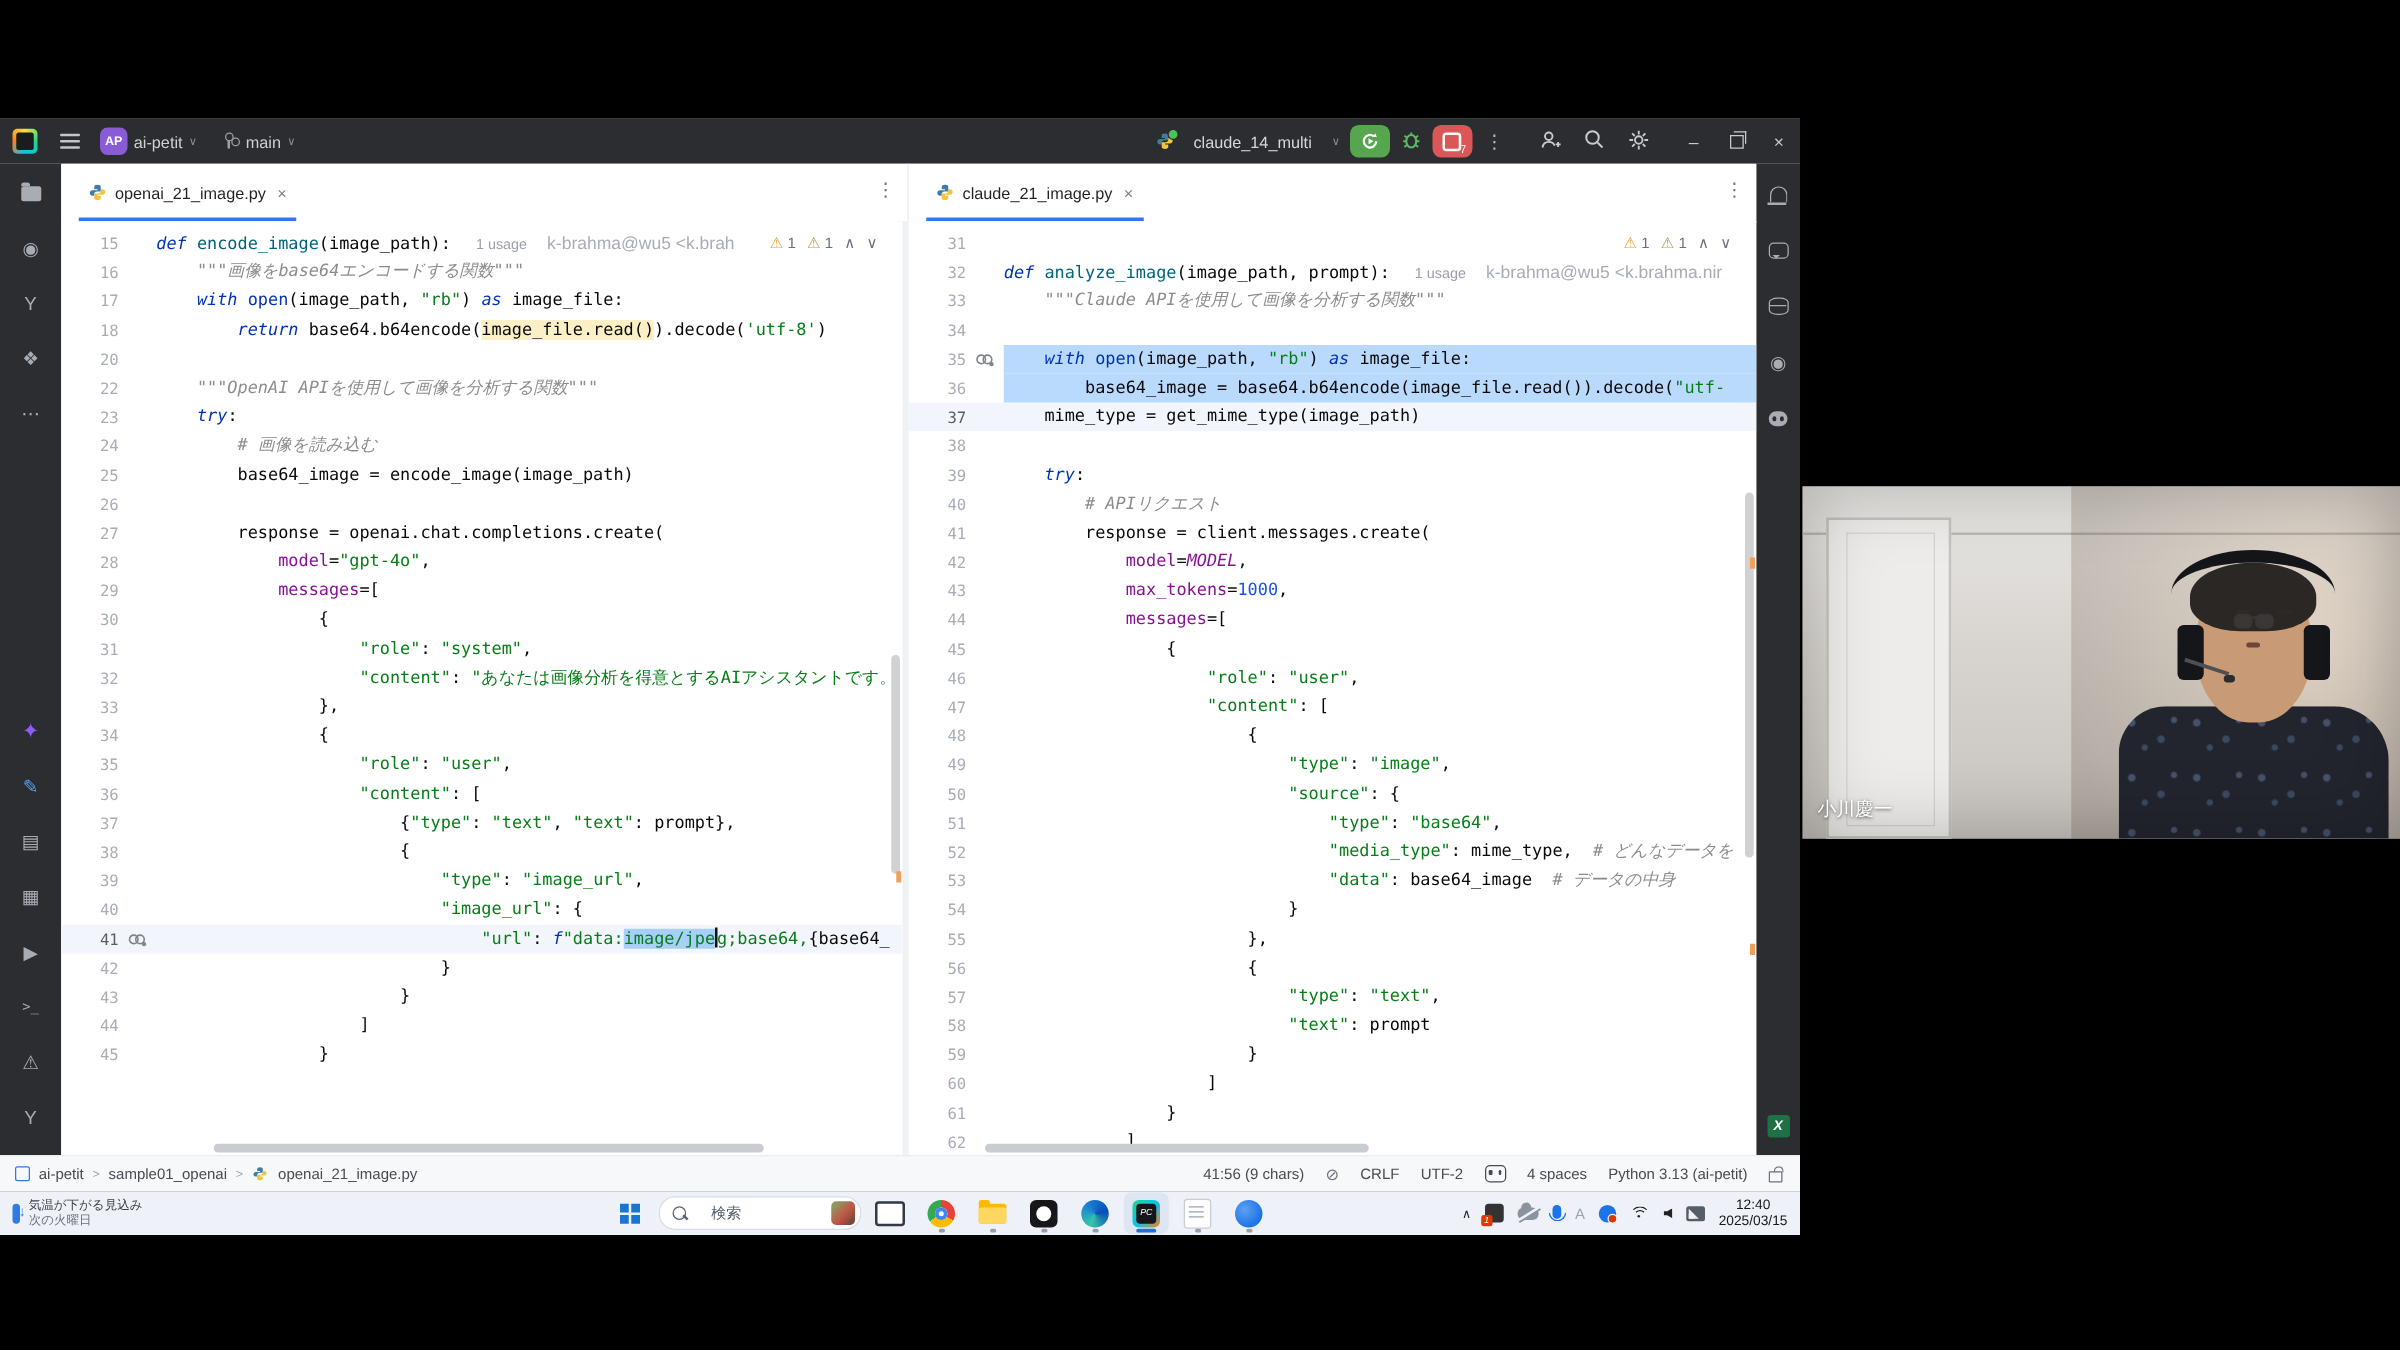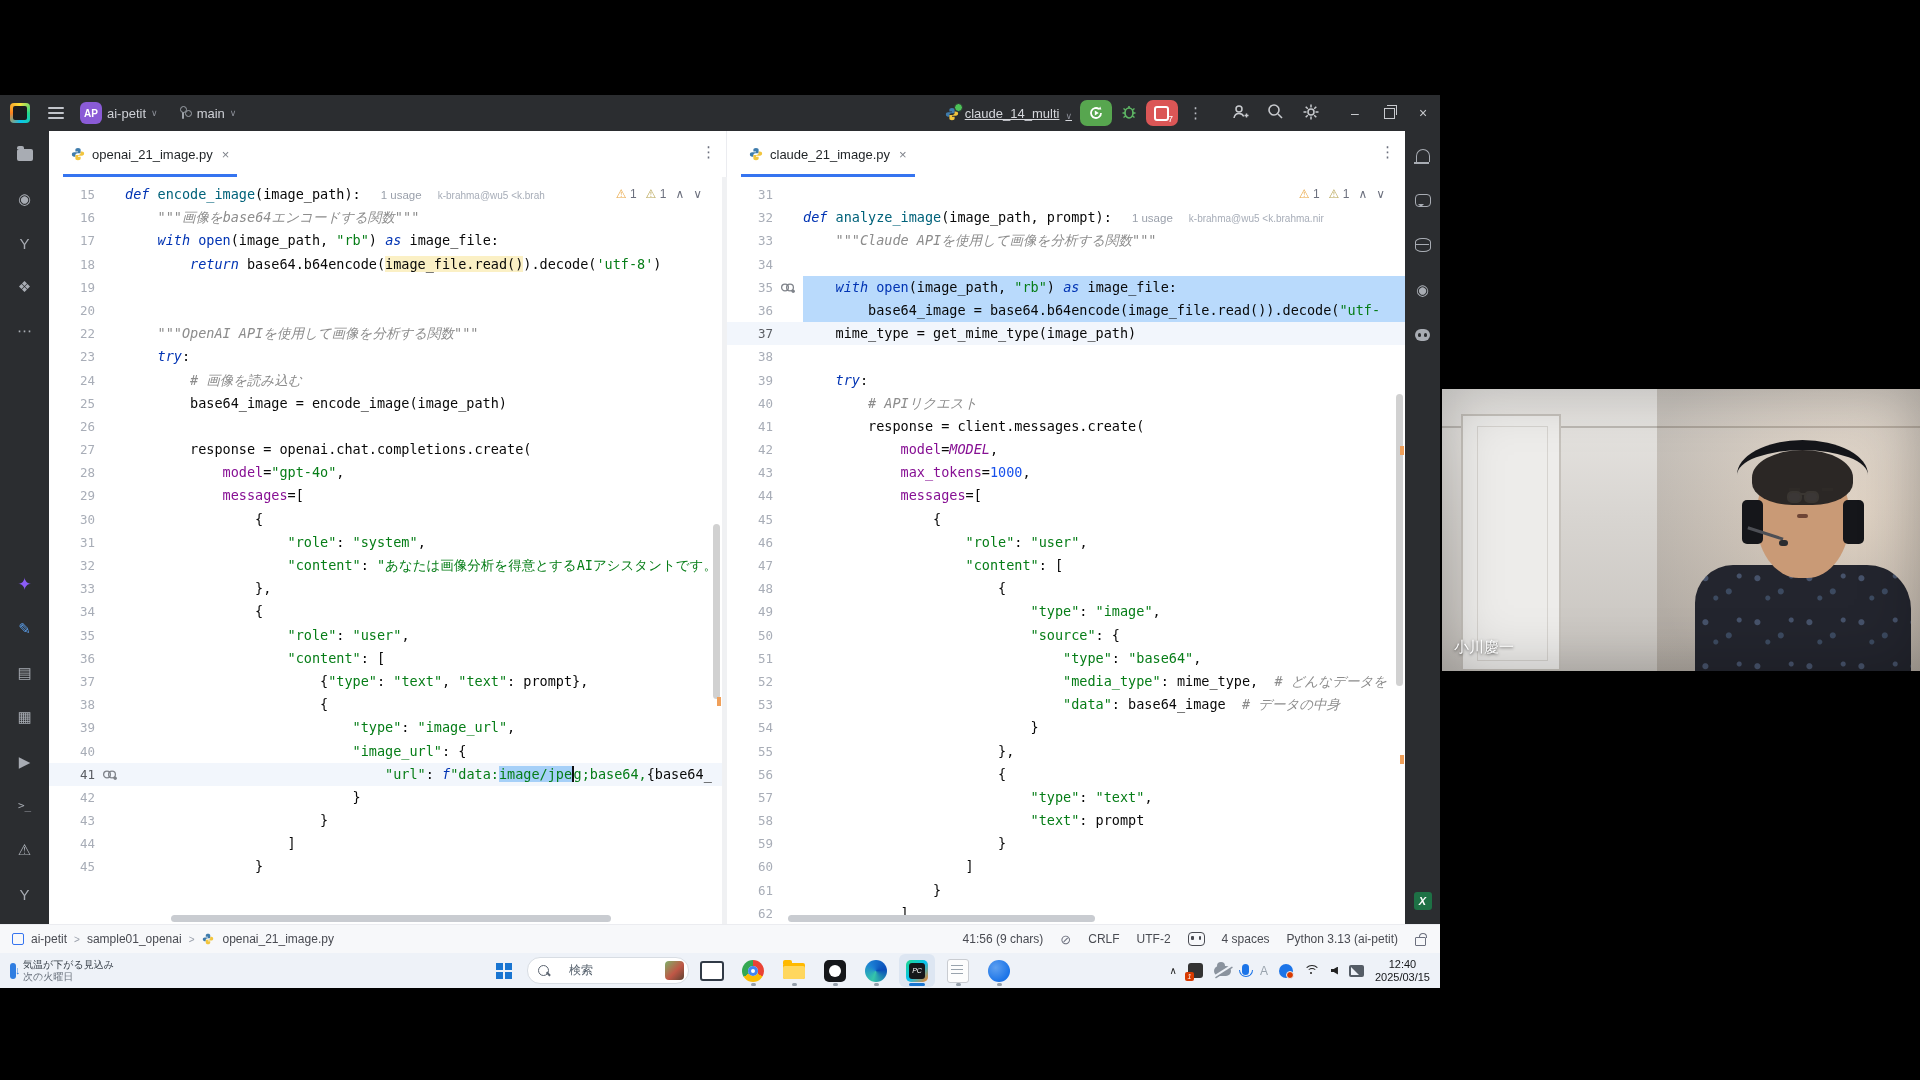--- a/index.html
+++ b/index.html
@@ -14,21 +14,21 @@
   .hamb i{height:2px;background:#c2c5cb;border-radius:1px;}
   .chip{width:22px;height:22px;border-radius:6px;background:#8a5bd6;color:#fff;font-size:10px;font-weight:bold;display:flex;align-items:center;justify-content:center;}
   .tb-item{display:flex;align-items:center;gap:5px;padding:4px 6px;border-radius:6px;}
   .chev{font-size:9px;color:#8d9099;}
   .branch-ico{width:12px;height:14px;position:relative;}
   .branch-ico::before{content:"";position:absolute;left:2px;top:1px;width:2px;height:12px;background:#9ca1a8;border-radius:1px;}
   .branch-ico::after{content:"";position:absolute;left:0;top:0;width:5px;height:5px;border:1.5px solid #9ca1a8;border-radius:50%;background:#2b2d30;}
   .branch-dot2{position:absolute;right:0;top:4px;width:5px;height:5px;border:1.5px solid #9ca1a8;border-radius:50%;}
   .tb-run{display:flex;align-items:center;gap:8px;margin-left:auto;}
   .pyico{width:14px;height:14px;display:inline-block;position:relative;}
-  .run-cfg{display:flex;align-items:flex-end;gap:6px;color:#d5d7dc;position:relative;text-decoration:underline;}
+  .run-cfg{display:flex;align-items:center;gap:16px;color:#d5d7dc;position:relative;}
   .green-dot{position:absolute;left:9px;top:-3px;width:7px;height:7px;border-radius:50%;background:#4cc257;border:1px solid #2b2d30;}
   .btn-run{width:32px;height:26px;border-radius:7px;background:#57a64f;color:#fff;display:flex;align-items:center;justify-content:center;font-size:14px;}
   .btn-stop{width:32px;height:26px;border-radius:7px;background:#db5656;position:relative;}
   .btn-stop i{position:absolute;left:8px;top:6px;width:11px;height:11px;border:2px solid #fff;border-radius:3px;}
   .btn-stop em{position:absolute;right:5px;bottom:2px;color:#fff;font-size:9px;font-style:normal;}
   .tb-tools{display:flex;align-items:center;gap:18px;margin:0 18px 0 26px;}
   .tb-win{display:flex;align-items:center;}
   .win-btn{width:34px;height:36px;display:flex;align-items:center;justify-content:center;color:#c8cace;font-size:14px;}
   .restore-ico{width:9px;height:9px;border:1.3px solid #c8cace;position:relative;}
   .restore-ico::before{content:"";position:absolute;left:2px;top:-4px;width:9px;height:9px;border:1.3px solid #c8cace;border-left:none;border-bottom:none;}
@@ -77,21 +77,21 @@
   .s-str{color:#067d17;}
   .s-num{color:#1750eb;}
   .s-named{color:#871094;}
   .s-const{color:#871094;font-style:italic;}
   .s-cmt{color:#8c8c8c;font-style:italic;}
   .s-txt{color:#080808;}
   .s-hly{background:#fbf0c5;}
   .s-sel{background:#a6d0f8;color:#067d17;}
   .caretbar{display:inline-block;width:1.5px;height:16px;background:#101010;vertical-align:-3px;}
   .hint-usage{font-family:"Liberation Sans",sans-serif;font-size:11.5px;color:#9aa0ab;margin-left:20px;}
-  .hint-author{font-family:"Liberation Sans",sans-serif;font-size:10px;color:#a7adb8;margin-left:16px;}
+  .hint-author{font-family:"Liberation Sans",sans-serif;font-size:14px;color:#a7adb8;margin-left:16px;}
   
   .insp{position:absolute;top:8px;right:16px;display:flex;align-items:center;gap:9px;font-size:12px;color:#6c707e;background:rgba(255,255,255,.9);padding:2px 4px;border-radius:4px;}
   .insp .w1{color:#e8a33d;}
   .insp .w2{color:#b5a14e;}
   .vthumb{position:absolute;width:7px;border-radius:4px;background:rgba(0,0,0,.18);}
   .hthumb{position:absolute;height:7px;border-radius:4px;background:#c9ccd1;bottom:3px;}
   .otick{position:absolute;width:4px;height:9px;background:#f0a05a;right:1px;}
   
   .statusbar{position:absolute;left:0;right:0;bottom:0;height:28px;background:#f7f8fa;border-top:1px solid #ebecf0;display:flex;align-items:center;font-size:12px;color:#494b52;}
   .bc{display:flex;align-items:center;gap:7px;padding-left:12px;}
@@ -337,21 +337,20 @@
     </div>
   </div>
 
   <div class="editors">
     <div class="pane l">
       <div>
           <div class="code-line"><span class="gut">15</span><span class="gicon"></span><span class="codetxt"><span class="s-kw">def </span><span class="s-fn">encode_image</span><span class="s-txt">(image_path):</span><span class="hint-usage">1 usage</span><span class="hint-author">k-brahma@wu5 &lt;k.brah</span></span></div>
           <div class="code-line"><span class="gut">16</span><span class="gicon"></span><span class="codetxt"><span class="s-cmt">    """画像をbase64エンコードする関数"""</span></span></div>
           <div class="code-line"><span class="gut">17</span><span class="gicon"></span><span class="codetxt"><span class="s-kw">    with </span><span class="s-bi">open</span><span class="s-txt">(image_path, </span><span class="s-str">"rb"</span><span class="s-txt">) </span><span class="s-kw">as </span><span class="s-txt">image_file:</span></span></div>
           <div class="code-line"><span class="gut">18</span><span class="gicon"></span><span class="codetxt"><span class="s-kw">        return </span><span class="s-txt">base64.b64encode(</span><span class="s-hly">image_file.read()</span><span class="s-txt">).decode(</span><span class="s-str">'utf-8'</span><span class="s-txt">)</span></span></div>
-          <div class="code-line"><span class="gut">19</span><span class="gicon"></span><span class="codetxt"></span></div>
           <div class="code-line"><span class="gut">20</span><span class="gicon"></span><span class="codetxt"></span></div>
           <div class="code-line"><span class="gut">22</span><span class="gicon"></span><span class="codetxt"><span class="s-cmt">    """OpenAI APIを使用して画像を分析する関数"""</span></span></div>
           <div class="code-line"><span class="gut">23</span><span class="gicon"></span><span class="codetxt"><span class="s-kw">    try</span><span class="s-txt">:</span></span></div>
           <div class="code-line"><span class="gut">24</span><span class="gicon"></span><span class="codetxt"><span class="s-cmt">        # 画像を読み込む</span></span></div>
           <div class="code-line"><span class="gut">25</span><span class="gicon"></span><span class="codetxt"><span class="s-txt">        base64_image = encode_image(image_path)</span></span></div>
           <div class="code-line"><span class="gut">26</span><span class="gicon"></span><span class="codetxt"></span></div>
           <div class="code-line"><span class="gut">27</span><span class="gicon"></span><span class="codetxt"><span class="s-txt">        response = openai.chat.completions.create(</span></span></div>
           <div class="code-line"><span class="gut">28</span><span class="gicon"></span><span class="codetxt"><span class="s-named">            model</span><span class="s-txt">=</span><span class="s-str">"gpt-4o"</span><span class="s-txt">,</span></span></div>
           <div class="code-line"><span class="gut">29</span><span class="gicon"></span><span class="codetxt"><span class="s-named">            messages</span><span class="s-txt">=[</span></span></div>
           <div class="code-line"><span class="gut">30</span><span class="gicon"></span><span class="codetxt"><span class="s-txt">                {</span></span></div>

